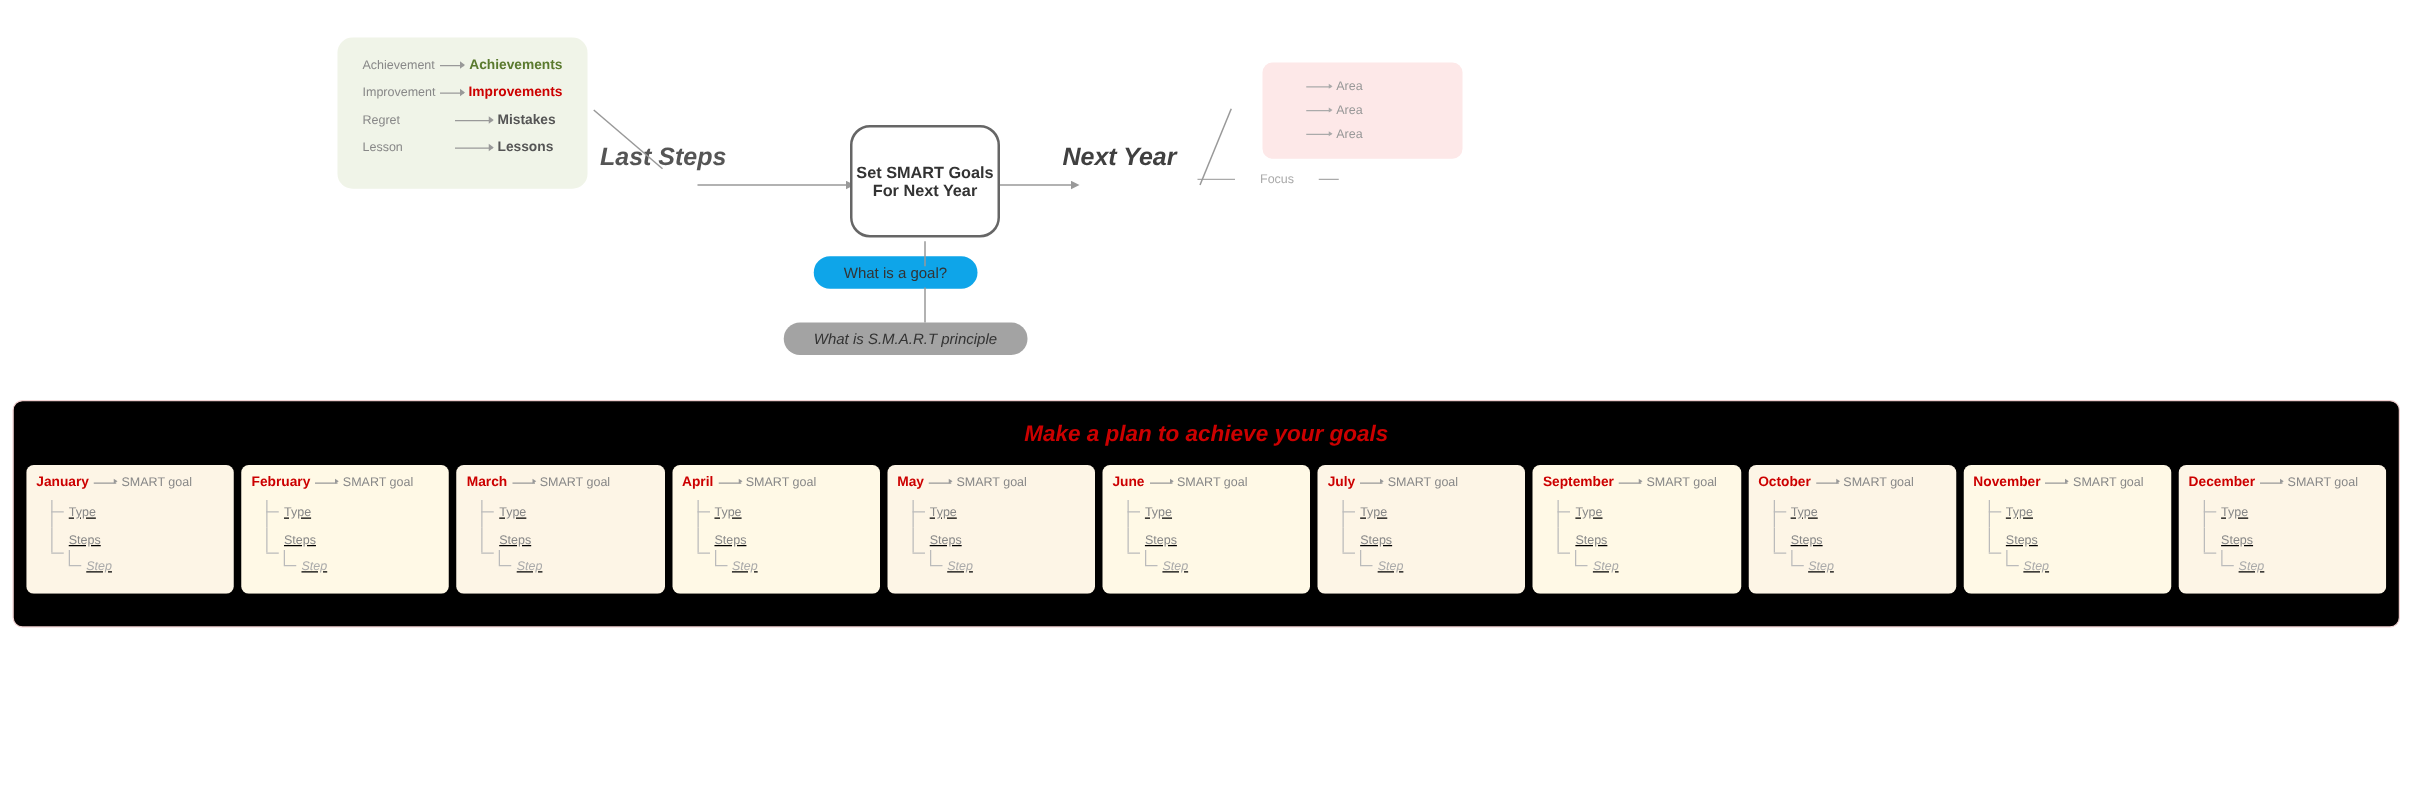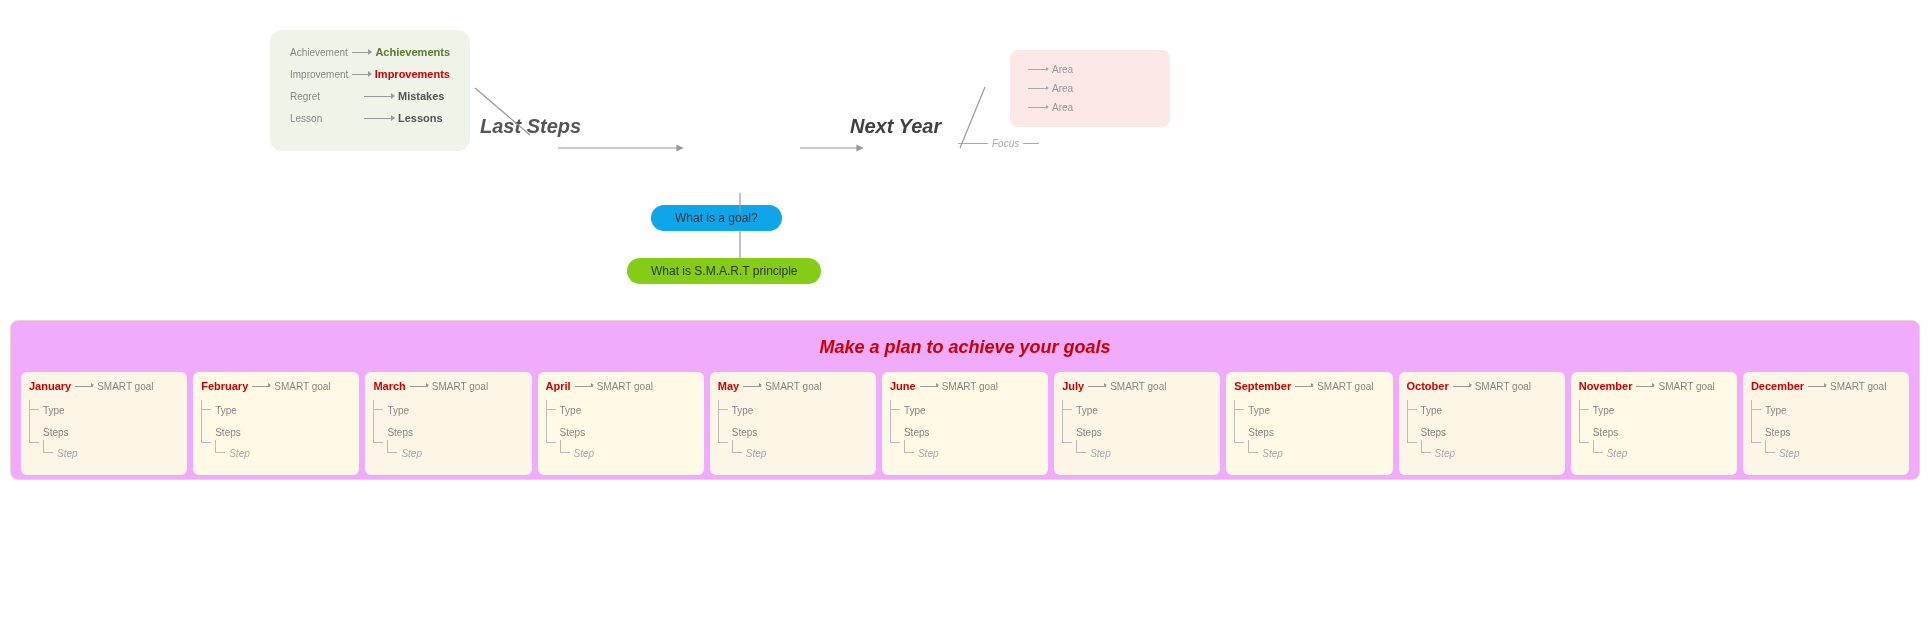--- a/index.html
+++ b/index.html
@@ -117,21 +117,21 @@
       font-style: italic;
     }
 
     
     .right-panel {
       position: absolute;
       left: 1010px;
       top: 50px;
       background: #fde8e8;
       border-radius: 8px;
-      padding: 14px 18px;
+      padding: 14px 35px;
       width: 160px;
     }
 
     .right-panel-row {
       display: flex;
       align-items: center;
       margin-bottom: 8px;
       font-size: 10px;
       color: #888;
     }
@@ -168,46 +168,47 @@
       font-size: 12px;
       color: #333;
       font-weight: 500;
     }
 
     
     .smart-node {
       position: absolute;
       left: 627px;
       top: 258px;
-      background: #84cc16;
+      background: #a3a3a3;
       border-radius: 20px;
       padding: 6px 24px;
       font-size: 12px;
       color: #333;
       font-weight: 500;
+      font-style: italic;
     }
 
     
     .lines-svg {
       position: absolute;
       top: 0;
       left: 0;
       width: 100%;
       height: 100%;
       pointer-events: none;
       z-index: 1;
     }
 
     
     .planning-section {
-      background: #f0abfc;
+      background: #000000;
       border: 1px solid #f0d0d0;
       border-radius: 8px;
       margin: 0 10px 10px 10px;
-      padding: 16px 10px 4px 10px;
+      padding: 16px 10px 26px 10px;
     }
 
     .planning-title {
       text-align: center;
       font-size: 18px;
       font-weight: bold;
       color: #c00;
       margin-bottom: 14px;
       font-style: italic;
     }
@@ -260,21 +261,22 @@
       border-left: 3.5px solid #999;
     }
 
     .smart-label {
       font-size: 10px;
       color: #888;
       white-space: nowrap;
     }
 
     .month-tree {
-      margin-left: 0;
+      margin-left: 12px;
+      text-decoration: underline;
     }
 
     .tree-branch {
       position: relative;
       padding-left: 14px;
       margin-bottom: 4px;
     }
     .tree-branch::before {
       content: '';
       position: absolute;
@@ -381,39 +383,40 @@
       </div>
       <div class="left-panel-row">
         <span class="lp-label">Lesson</span>
         <span class="lp-arrow"></span>
         <span class="lp-value lessons">Lessons</span>
       </div>
     </div>
 
     <div class="last-year-box">Last Steps</div>
 
+    <div class="central-node">Set SMART Goals For Next Year</div>
 
     <div class="next-year-box">Next Year</div>
 
     <div class="right-panel">
       <div class="right-panel-row">
         <span class="rp-arrow"></span>
         <span class="rp-value">Area</span>
       </div>
       <div class="right-panel-row">
         <span class="rp-arrow"></span>
         <span class="rp-value">Area</span>
       </div>
       <div class="right-panel-row">
         <span class="rp-arrow"></span>
         <span class="rp-value">Area</span>
       </div>
     </div>
 
-    <div style="position:absolute; left:958px; top:138px; display:flex; align-items:center; gap:4px;font-style:italic;">
+    <div style="position:absolute; left:958px; top:138px; display:flex; align-items:center; gap:20px;">
       <span style="width:30px; height:1px; background:#aaa; display:inline-block; position:relative;"></span>
       <span style="font-size:10px; color:#aaa;">Focus</span>
       <span style="width:16px; height:1px; background:#aaa; display:inline-block;"></span>
     </div>
 
     <div class="goal-node">What is a goal?</div>
 
     <div class="smart-node">What is S.M.A.R.T principle</div>
 
   </div>

